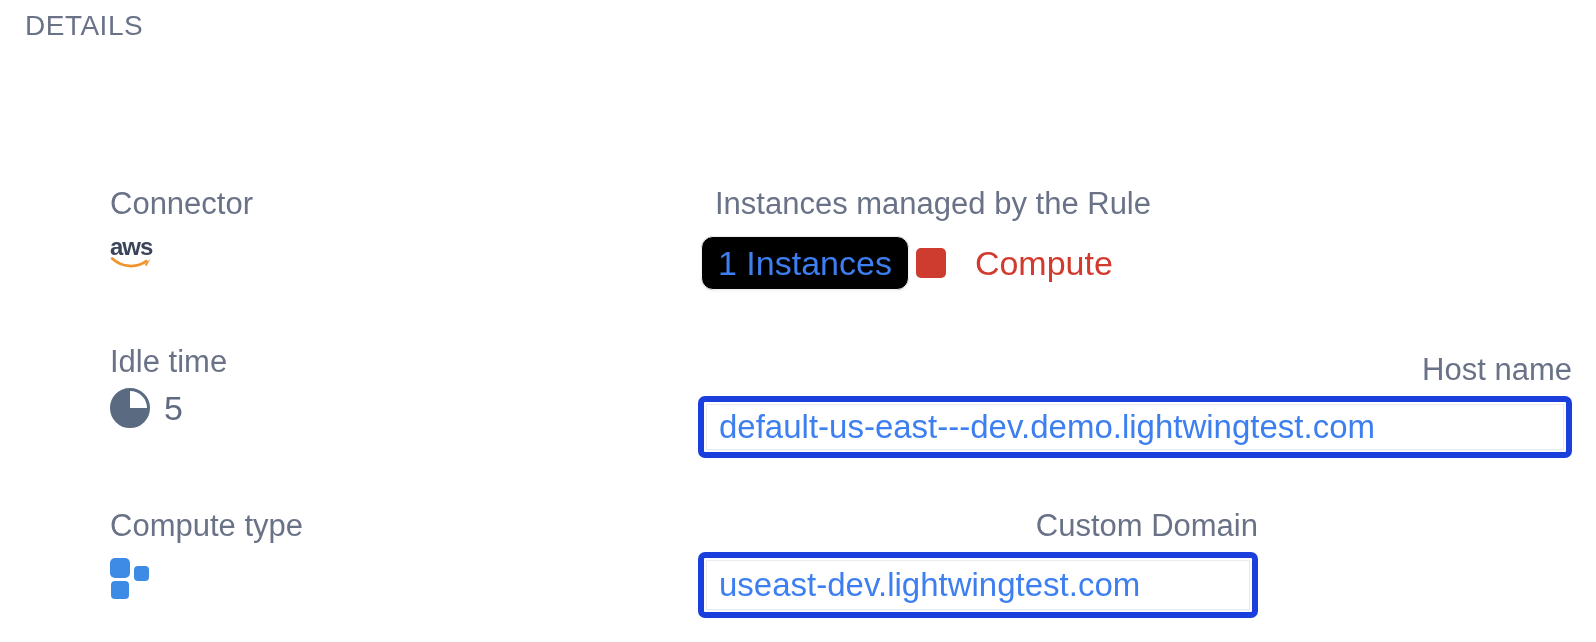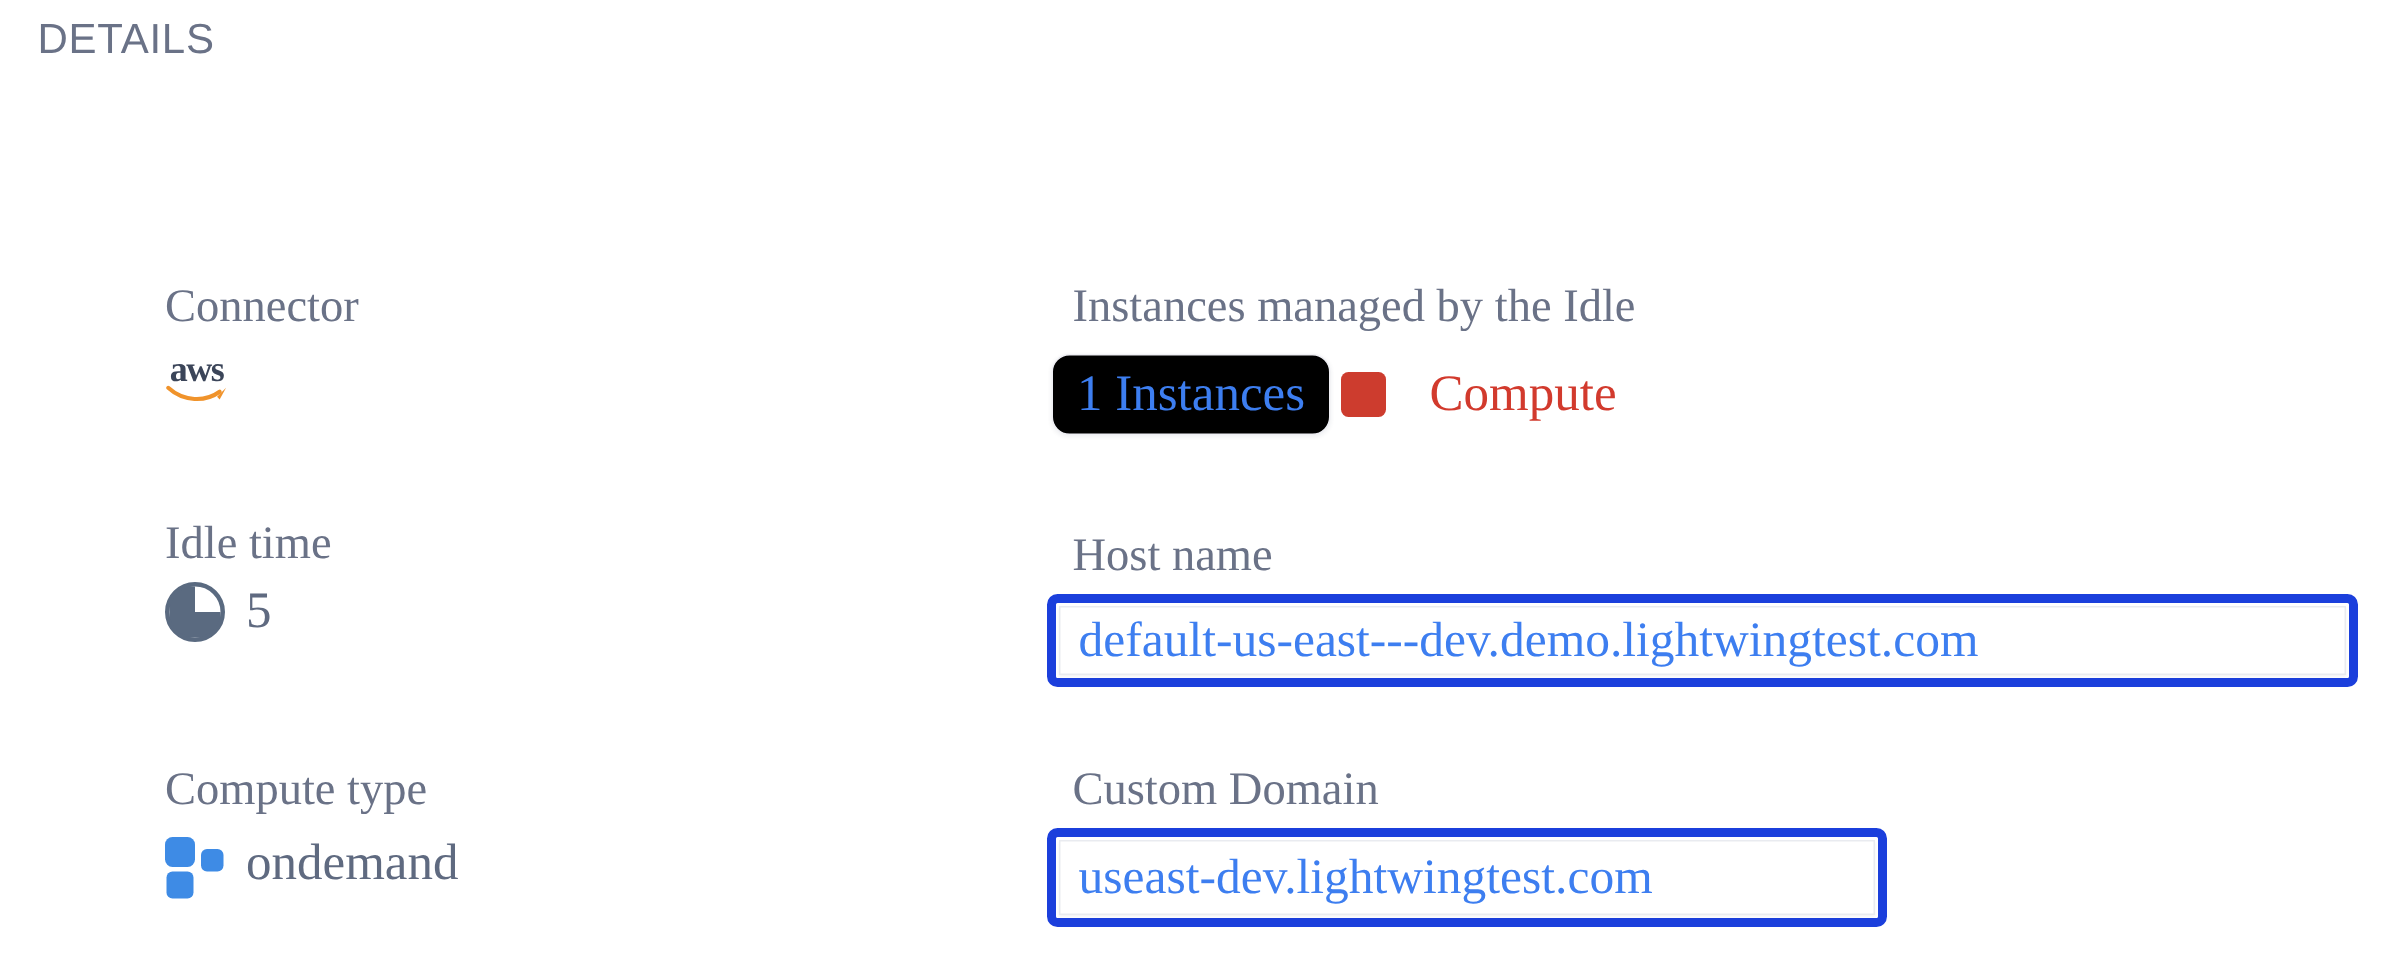--- a/index.html
+++ b/index.html
@@ -7,31 +7,32 @@
     padding: 0;
     background: #ffffff;
     font-family: "Liberation Sans", "DejaVu Sans", sans-serif;
   }
   .page {
     position: relative;
     width: 1596px;
     height: 642px;
     background: #ffffff;
     overflow: hidden;
+    text-align: right;
   }
   .section-title {
     position: absolute;
     left: 25px;
     top: 10px;
     font-size: 28px;
     font-weight: 500;
     letter-spacing: 0.5px;
     color: #6A7287;
   }
-  .cell { position: absolute; font-family: Liberation Serif, serif; }
+  .cell { position: absolute; }
   .cell-label {
     font-size: 31px;
     line-height: 36px;
     color: #6A7287;
     white-space: nowrap;
   }
   .value-row {
     display: flex;
     align-items: center;
     color: #5F6A80;
@@ -164,21 +165,21 @@
         <span class="aws-text">aws</span>
         <svg class="aws-swoosh" width="42" height="12" viewBox="0 0 48 14">
           <path d="M2 3 C 14 14, 31 14, 42 6" stroke="#F0932B" stroke-width="3.2" fill="none" stroke-linecap="round"></path>
           <path d="M40 10 L47 3 L42 12 Z" fill="#F0932B"></path>
         </svg>
       </span>
     </div>
   </div>
 
   <div class="cell cell-instances">
-    <div class="cell-label">Instances managed by the Idle</div>
+    <div class="cell-label">Instances managed by the Rule</div>
     <div class="value-row">
       <span class="instances-pill">1 Instances</span>
       <span class="status-square"></span>
       <span class="status-text">Compute</span>
     </div>
   </div>
 
   <div class="cell cell-idle">
     <div class="cell-label">Idle time</div>
     <div class="value-row">
@@ -195,21 +196,20 @@
   </div>
 
   <div class="cell cell-compute">
     <div class="cell-label">Compute type</div>
     <div class="value-row">
       <span class="squares-icon">
         <span class="sq sq-big"></span>
         <span class="sq sq-small"></span>
         <span class="sq sq-bottom"></span>
       </span>
-      <span>ondemand</span>
     </div>
   </div>
 
   <div class="cell cell-domain">
     <div class="cell-label">Custom Domain</div>
     <div class="highlight-box hb-domain">
       <div class="link-pill">useast-dev.lightwingtest.com</div>
     </div>
   </div>
 

